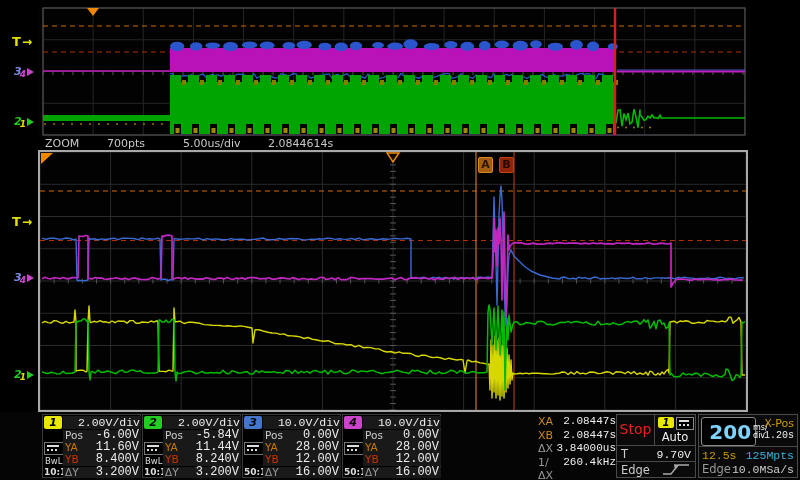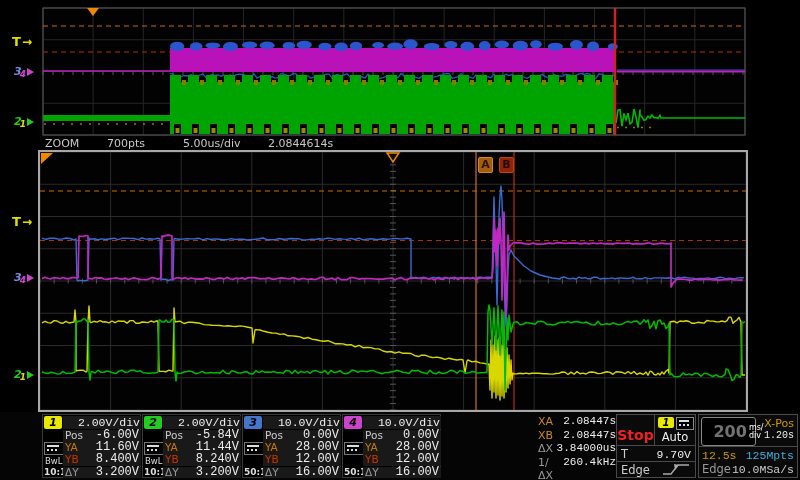--- a/index.html
+++ b/index.html
@@ -47,38 +47,38 @@
   .val{font-size:12px;color:#eee;}
   
   #measure{position:absolute;left:538px;top:3px;width:78px;}
   #measure .r{display:flex;justify-content:space-between;height:13.6px;line-height:13.6px;}
   .mlab-o{color:#cc8820;font-size:11px;}
   .mlab-g{color:#999;font-size:11px;}
   .mval{color:#eee;font-size:11px;}
   
   #trigblk{position:absolute;left:616px;top:2px;width:80px;height:64px;border:1px solid #4a4a4a;box-sizing:border-box;background:#0a0a0a;}
   #stopbox{position:absolute;left:0;top:0;width:38px;height:31px;border-right:1px solid #4a4a4a;border-bottom:1px solid #4a4a4a;box-sizing:border-box;}
-  #stoptxt{color:#ee2020;font-weight:bold;font-size:14px;line-height:29px;text-align:center;margin-top:6px;}
+  #stoptxt{color:#ee2020;font-weight:normal;font-size:14px;line-height:29px;text-align:center;}
   #srcarea{position:absolute;left:38px;top:0;width:40px;height:31px;border-bottom:1px solid #4a4a4a;box-sizing:border-box;}
   #srcbadge{position:absolute;left:3px;top:2px;width:16px;height:11px;line-height:11px;text-align:center;
             color:#000;font-weight:bold;font-style:italic;font-size:10px;border-radius:2px;background:#e8e800;}
   #trigcpl{position:absolute;left:21px;top:2px;width:16px;height:11px;border:1px solid #888;background:#000;}
   #trigcpl i.s{position:absolute;left:2px;top:2px;width:10px;height:2px;background:#ddd;}
   #trigcpl i.d{position:absolute;left:2px;top:6px;width:10px;height:2px;
                background:repeating-linear-gradient(90deg,#ddd 0 2px,transparent 2px 4px);}
   #automode{position:absolute;left:0;top:15px;width:40px;text-align:center;color:#eee;font-size:11.5px;}
   .trow{position:absolute;left:0;width:78px;display:flex;justify-content:space-between;padding:0 4px;box-sizing:border-box;}
   #trow1{top:32px;height:15px;line-height:15px;border-bottom:1px solid #4a4a4a;}
   #trow2{top:48px;height:14px;line-height:14px;}
   .tl{color:#ccc;font-size:11.5px;} .tv{color:#eee;font-size:11.5px;}
   
   #horzblk{position:absolute;left:698px;top:2px;width:100px;height:64px;border:1px solid #4a4a4a;box-sizing:border-box;background:#0a0a0a;}
   #tbbox{position:absolute;left:2px;top:2px;width:53px;height:27px;border:1px solid #888;border-radius:3px;background:#000;
          display:flex;align-items:center;justify-content:center;}
-  #tbnum{color:#737373;font-weight:bold;font-size:16px;margin-left:20px;}
+  #tbnum{color:#7dd3fc;font-weight:bold;font-size:20px;margin-left:20px;}
   #tbunit{color:#fff;font-size:8px;line-height:8px;margin-left:2px;text-align:left;}
   #xpos{position:absolute;right:3px;top:2px;width:40px;text-align:right;}
   #xposlab{color:#cc9900;font-size:11px;display:block;}
   #xposval{color:#eee;font-size:10px;display:block;}
   #hsep{position:absolute;left:0;top:31px;width:98px;border-top:1px solid #4a4a4a;}
   .hrow{position:absolute;left:0;width:98px;display:flex;justify-content:space-between;padding:0 3px;box-sizing:border-box;}
   #hrow1{top:33px;height:15px;line-height:15px;}
   #hrow2{top:47px;height:15px;line-height:15px;}
   #rectime{color:#cc9900;font-size:11.5px;}
   #recpts{color:#3ab0e0;font-size:11.5px;}

